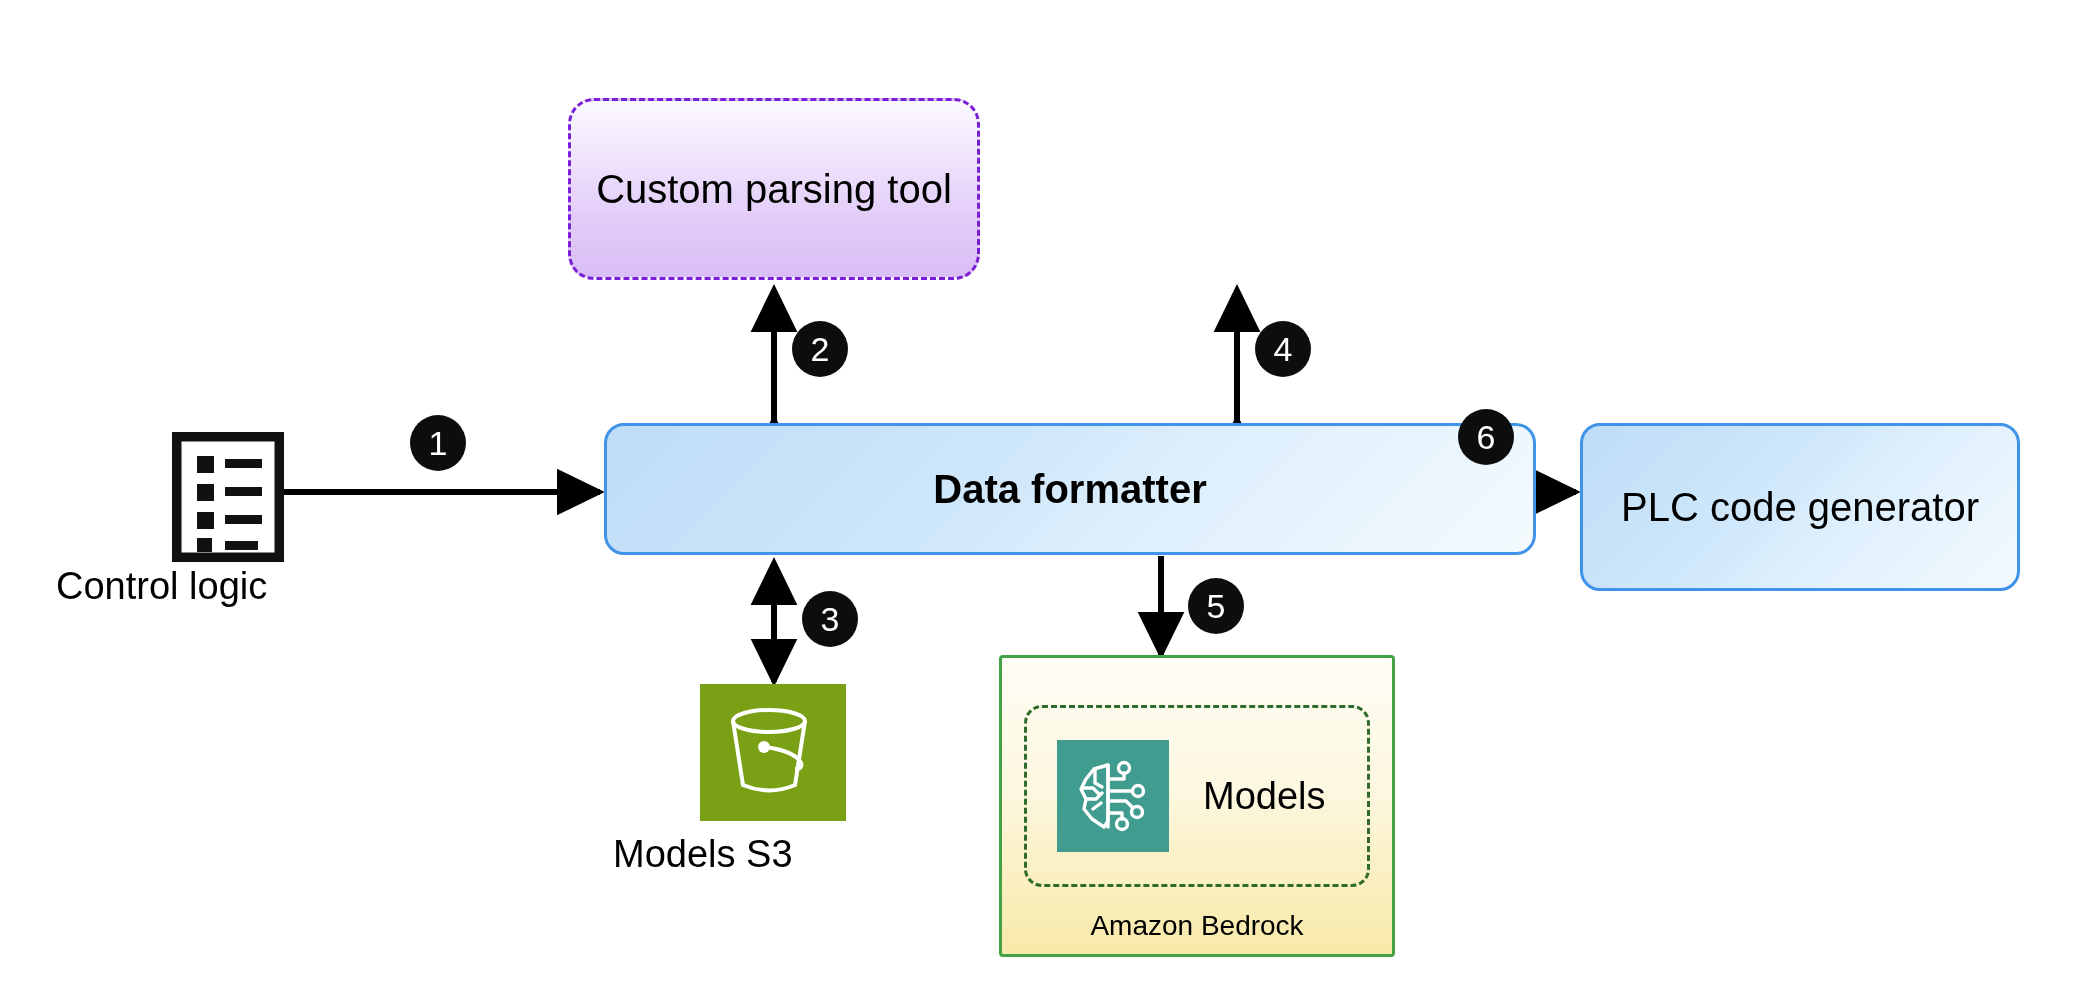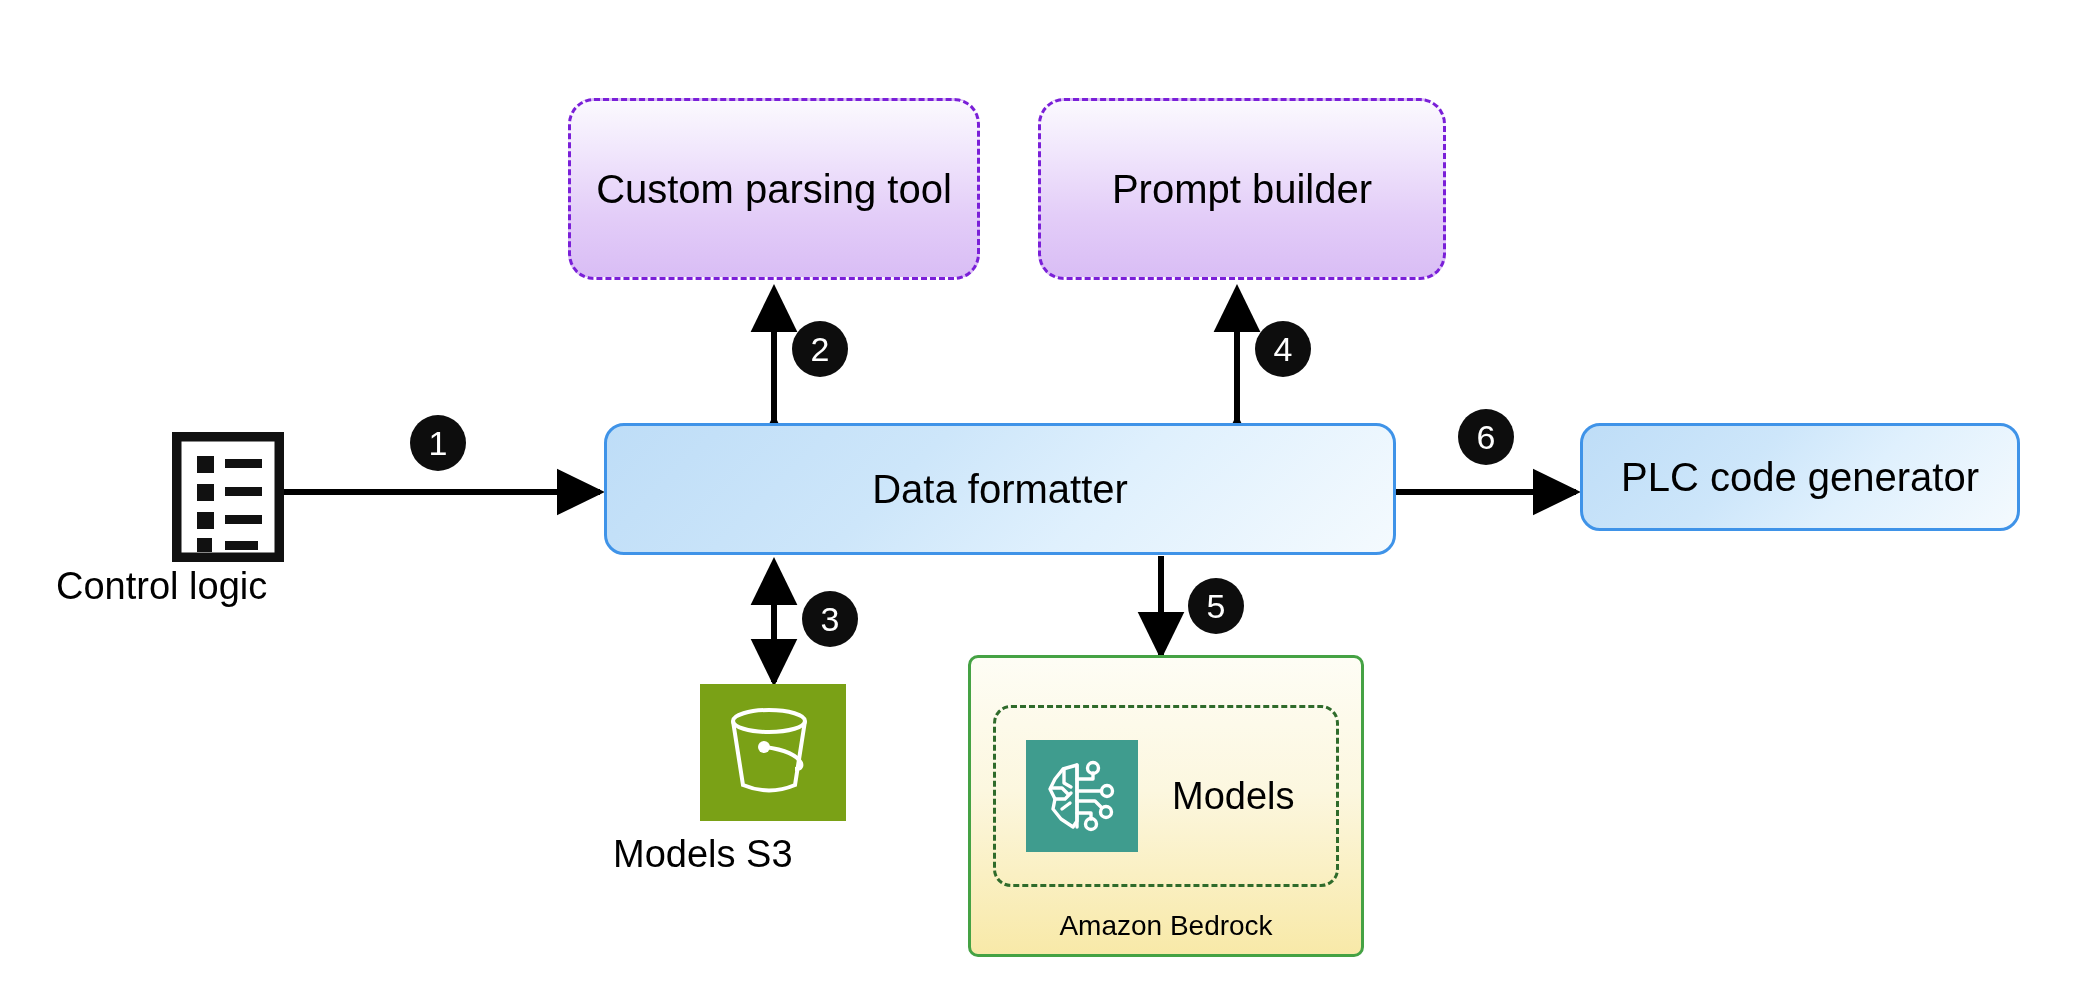--- a/index.html
+++ b/index.html
@@ -42,22 +42,23 @@
     border: 3px solid #3F93E8;
     border-radius: 20px;
     background: linear-gradient(135deg, #BEDDF7 0%, #CDE6FA 38%, #DFF0FD 62%, #F4FAFE 100%);
     font-size: 40px;
   }
 
   
   .node-bedrock-outer {
     position: absolute;
     border: 3px solid #45A244;
-    border-radius: 10px;
+    border-radius: 4px;
     background: linear-gradient(180deg, #FEFDF5 0%, #FCF7DF 45%, #F8E9A8 100%);
+    margin-left: 31px;
   }
   .bedrock-inner {
     position: absolute;
     border: 3px dashed #2F6B2B;
     border-radius: 18px;
     display: flex;
     align-items: center;
     justify-content: flex-start;
   }
   .bedrock-label {
@@ -158,29 +159,26 @@
       <rect x="53" y="83" width="37" height="9" fill="#111111"></rect>
       <rect x="53" y="109" width="33" height="9" fill="#111111"></rect>
     </svg>
   </div>
   <div class="caption" style="left:56px; top:565px; width:344px;">Control logic</div>
 
   <div class="node node-purple" style="left:568px; top:98px; width:412px; height:182px;">
     <span>Custom parsing tool</span>
   </div>
 
-  <div class="node node-purple" style="left:1038px; top:98px; width:408px; height:182px;">
-    <span>Prompt builder</span>
-  </div>
-
-  <div class="node node-blue" style="left:604px; top:423px; width:792px; height:132px;">
+
+  <div class="node node-blue" style="left:604px; top:423px; width:932px; height:132px;font-weight:bold;">
     <span>Data formatter</span>
   </div>
 
-  <div class="node node-blue" style="left:1580px; top:423px; width:440px; height:108px;">
+  <div class="node node-blue" style="left:1580px; top:423px; width:440px; height:168px;">
     <span>PLC code generator</span>
   </div>
 
   <div class="icon-square icon-s3" style="position:absolute; left:700px; top:684px; width:146px; height:137px;">
     <svg width="104" height="100" viewBox="0 0 104 100" xmlns="http://www.w3.org/2000/svg">
       <ellipse cx="48" cy="18" rx="36" ry="11" fill="none" stroke="#ffffff" stroke-width="4"></ellipse>
       <path d="M12,18 L22,82 Q48,93 74,82 L84,18" fill="none" stroke="#ffffff" stroke-width="4"></path>
       <path d="M44,44 Q74,48 80,60 Q82,66 74,66" fill="none" stroke="#ffffff" stroke-width="4"></path>
       <circle cx="43" cy="44" r="6" fill="#ffffff"></circle>
     </svg>

